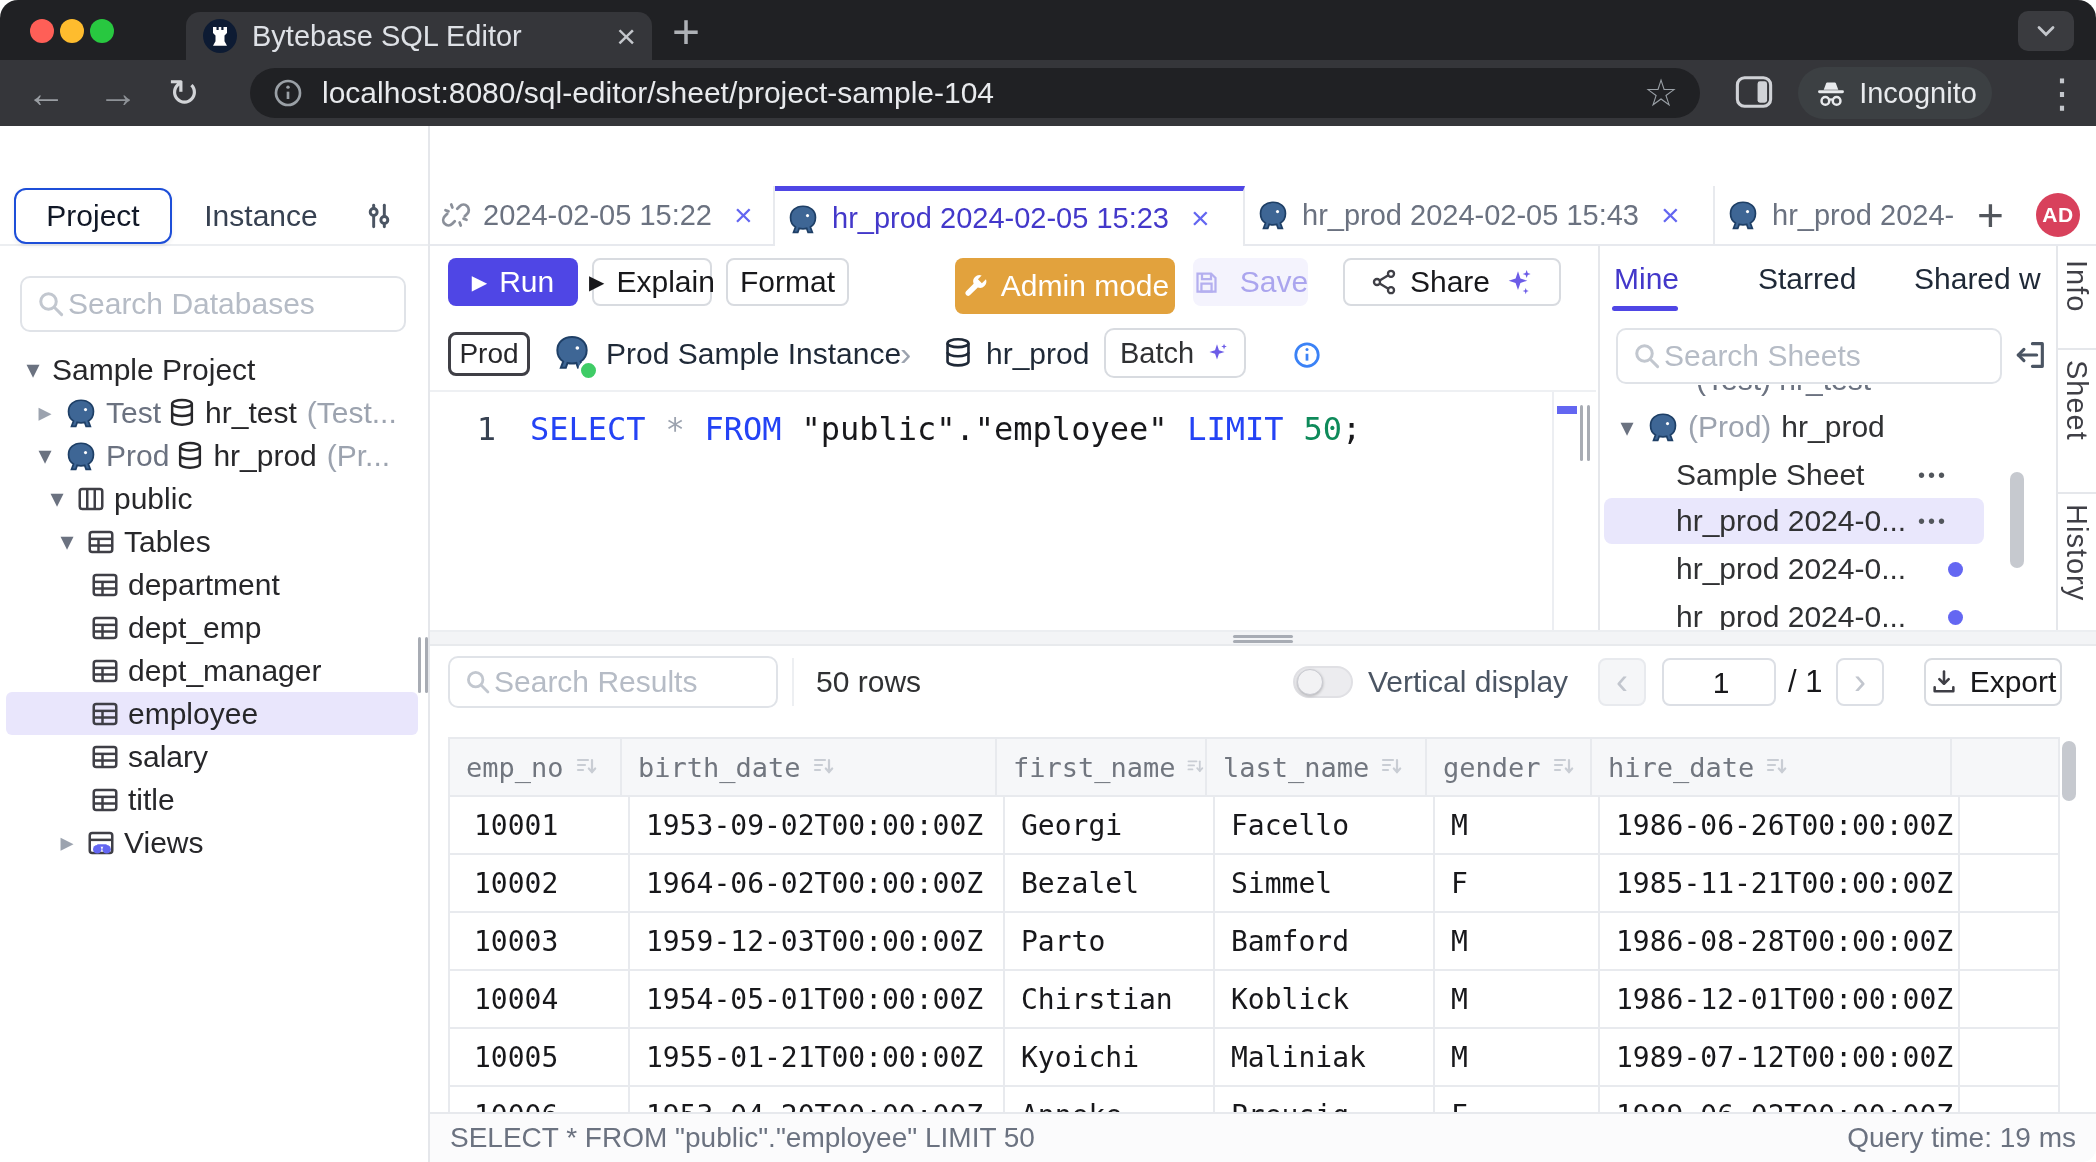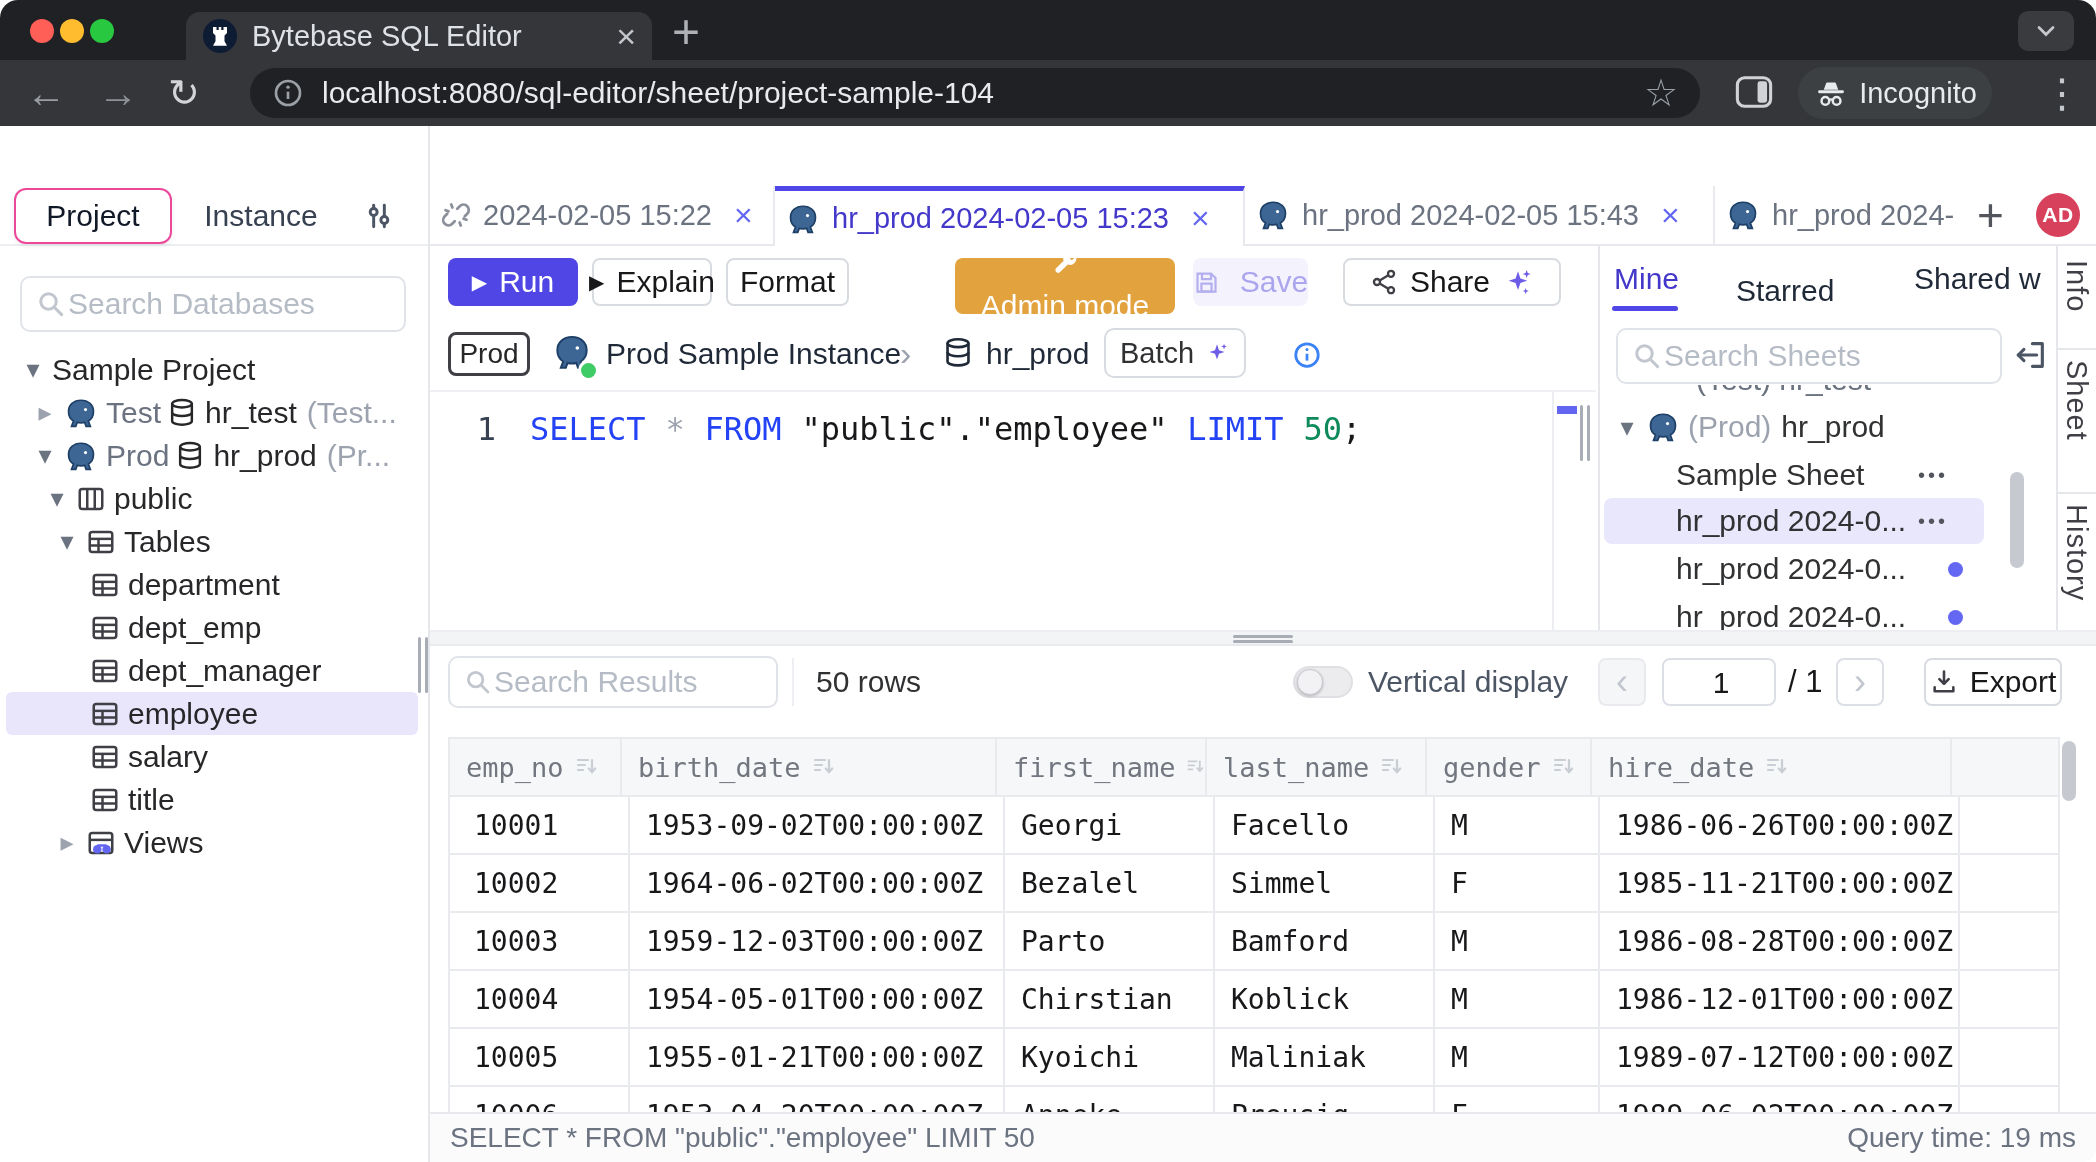--- a/index.html
+++ b/index.html
@@ -19,21 +19,21 @@
   .urlpill{left:250px;top:8px;width:1450px;height:50px;background:#202124;border-radius:25px;display:flex;align-items:center;padding:0 22px;box-sizing:border-box;}
   .url{color:#e8eaed;font-size:30px;margin-left:18px;white-space:nowrap;}
   .sidepanel-ic{left:1735px;top:15px;}
   .incog{left:1798px;top:7px;width:194px;height:52px;background:#3c4043;border-radius:26px;display:flex;align-items:center;justify-content:center;gap:10px;}
   .incog span{color:#e8eaed;font-size:29px;}
   .dots3{left:2042px;top:0;color:#c4c7cc;font-size:40px;line-height:66px;}
   
   #app{left:0;top:126px;width:2096px;height:1036px;background:#fff;}
   .sidebar{left:0;top:0;width:430px;height:1036px;border-right:2px solid #e5e7eb;box-sizing:border-box;background:#fff;}
   .sb-head{left:0;top:0;width:428px;height:120px;border-bottom:2px solid #eceef1;box-sizing:border-box;}
-  .pill{left:14px;top:62px;width:158px;height:56px;background:#fff;border:2px solid #ec4899;border-radius:12px;box-shadow:0 2px 5px rgba(0,0,0,.07);display:flex;align-items:center;justify-content:center;font-size:30px;color:#111827;font-weight:500;box-sizing:border-box;}
+  .pill{left:14px;top:62px;width:158px;height:56px;background:#fff;border:2px solid #1d4ed8;border-radius:12px;box-shadow:0 2px 5px rgba(0,0,0,.07);display:flex;align-items:center;justify-content:center;font-size:30px;color:#111827;font-weight:500;box-sizing:border-box;}
   .sb-instance{left:196px;top:62px;width:130px;height:56px;display:flex;align-items:center;justify-content:center;font-size:30px;color:#374151;}
   .inputbox{border:2px solid #e0e3e8;border-radius:10px;background:#fff;display:flex;align-items:center;box-sizing:border-box;padding:0 14px;}
   .inputbox input{border:none;outline:none;width:100%;font-size:30px;color:#303133;font-family:"Liberation Sans",sans-serif;background:transparent;}
   .inputbox input::placeholder{color:#b6bcc6;}
   .sb-search{left:20px;top:150px;width:386px;height:56px;}
   .tree{left:0;top:222px;width:428px;}
   .trow{position:relative;height:43px;display:flex;align-items:center;font-size:30px;color:#27272a;white-space:nowrap;}
   .caret{font-size:26px;color:#6b7280;width:26px;display:inline-block;text-align:center;}
   .caret.closed{color:#9ca3af;}
   .gray{color:#6b7280;}
@@ -48,21 +48,21 @@
   .etab .x{color:#6366f1;font-size:32px;margin-left:10px;}
   .etab.active{border-top:5px solid #4f46e5;background:#fff;color:#4338ca;font-weight:500;margin-bottom:-2px;}
   .etab-plus{color:#52565c;font-size:46px;font-weight:300;align-self:center;margin-left:22px;}
   .avatar{width:44px;height:44px;border-radius:50%;background:#d8415c;color:#fff;font-size:21px;font-weight:bold;display:flex;align-items:center;justify-content:center;letter-spacing:.5px;}
   
   .btn{display:inline-flex;align-items:center;justify-content:center;border-radius:8px;box-sizing:border-box;gap:12px;font-size:30px;white-space:nowrap;}
   .btn.outline{border:2px solid #d8dbe0;background:#fff;color:#18181b;}
   .run{left:18px;top:12px;width:130px;height:48px;background:#4f46e5;color:#fff;font-weight:500;}
   .explain{left:162px;top:12px;width:120px;height:48px;}
   .format{left:296px;top:12px;width:123px;height:48px;}
-  .admin{left:525px;top:12px;width:220px;height:56px;background:#e2a23d;color:#fff;font-weight:500;flex-direction:column;}
+  .admin{left:525px;top:12px;width:220px;height:56px;background:#e2a23d;color:#fff;font-weight:500;}
   .save{left:763px;top:12px;width:115px;height:48px;background:#f4f3fd;color:#aba5ee;gap:20px;}
   .share{left:913px;top:12px;width:218px;height:48px;}
   .playk{font-size:20px;line-height:1;}
   
   .chip-prod{left:18px;top:14px;width:82px;height:44px;border:3px solid #3f3f46;border-radius:8px;display:flex;align-items:center;justify-content:center;font-size:28px;font-weight:500;color:#27272a;box-sizing:border-box;}
   .bc-text{font-size:30px;color:#1f2937;font-weight:500;white-space:nowrap;}
   .batch{left:674px;top:10px;width:142px;height:50px;border:2px solid #d8dbe0;border-radius:10px;display:flex;align-items:center;justify-content:center;gap:10px;font-size:29px;color:#303133;box-sizing:border-box;}
   .gdot{width:15px;height:15px;border-radius:50%;background:#3fcc66;border:3px solid #fff;}
   
   .code{left:430px;top:264px;width:1166px;height:240px;border-top:2px solid #eef0f3;box-sizing:border-box;background:#fff;}
@@ -506,21 +506,21 @@
         <div class="code-mark"></div>
       </div>
     </div>
 
     <div class="r vh-split" style="left:1580px;top:279px;"></div>
     <div class="r vh-split" style="left:1587px;top:279px;"></div>
 
     <div class="r rpanel">
       <span class="rp-tab" style="left:14px;color:#4338ca;font-weight:500;">Mine</span>
       <span class="rp-underline"></span>
-      <span class="rp-tab" style="left:136px;color:#1f2937;margin-top:12px;">Starred</span>
+      <span class="rp-tab" style="left:158px;color:#1f2937;">Starred</span>
       <span class="rp-tab" style="left:314px;color:#1f2937;">Shared w</span>
 
       <div class="r inputbox rp-search">
         <span>
           <svg width="30" height="30" viewBox="0 0 24 24" fill="none" stroke="#c2c7cf" stroke-width="2.4" stroke-linecap="round">
               <circle cx="10" cy="10" r="6.2"></circle>
               <line x1="15" y1="15" x2="20.5" y2="20.5"></line>
             </svg>
         </span>
         <input placeholder="Search Sheets" style="">

